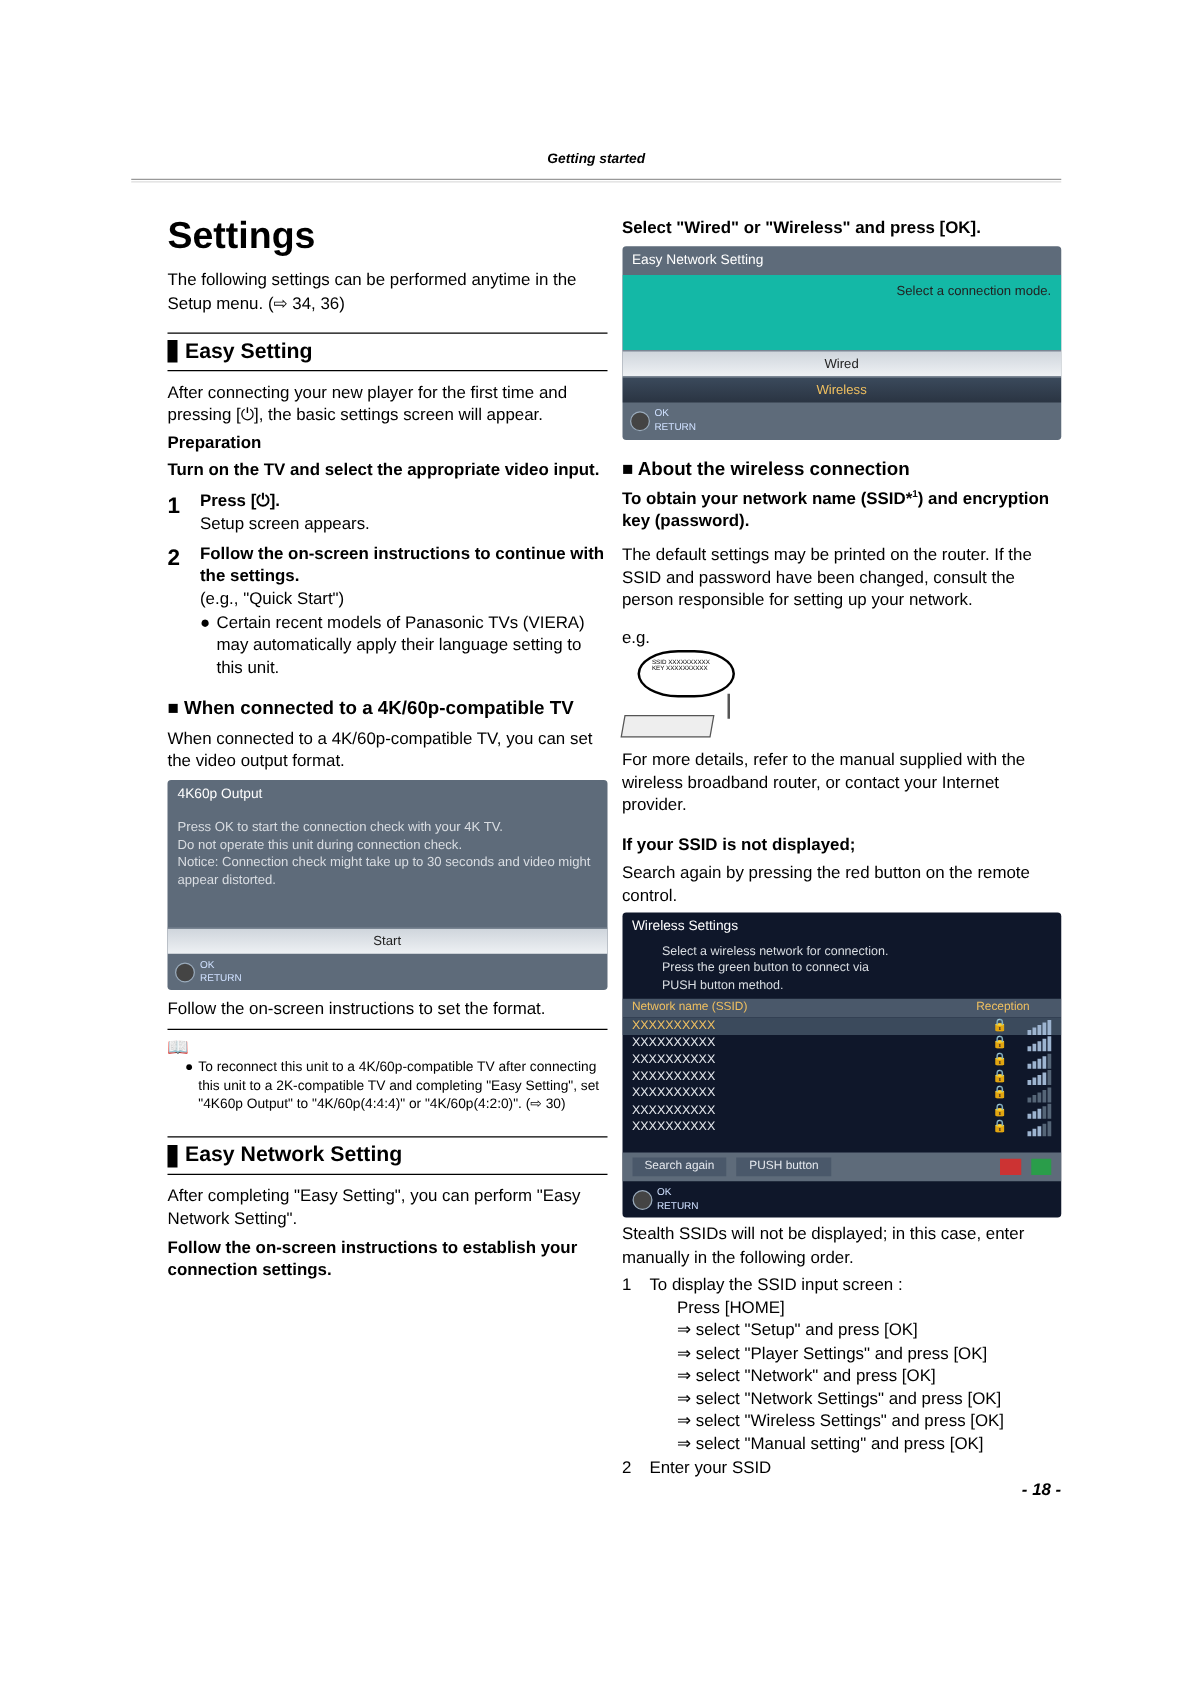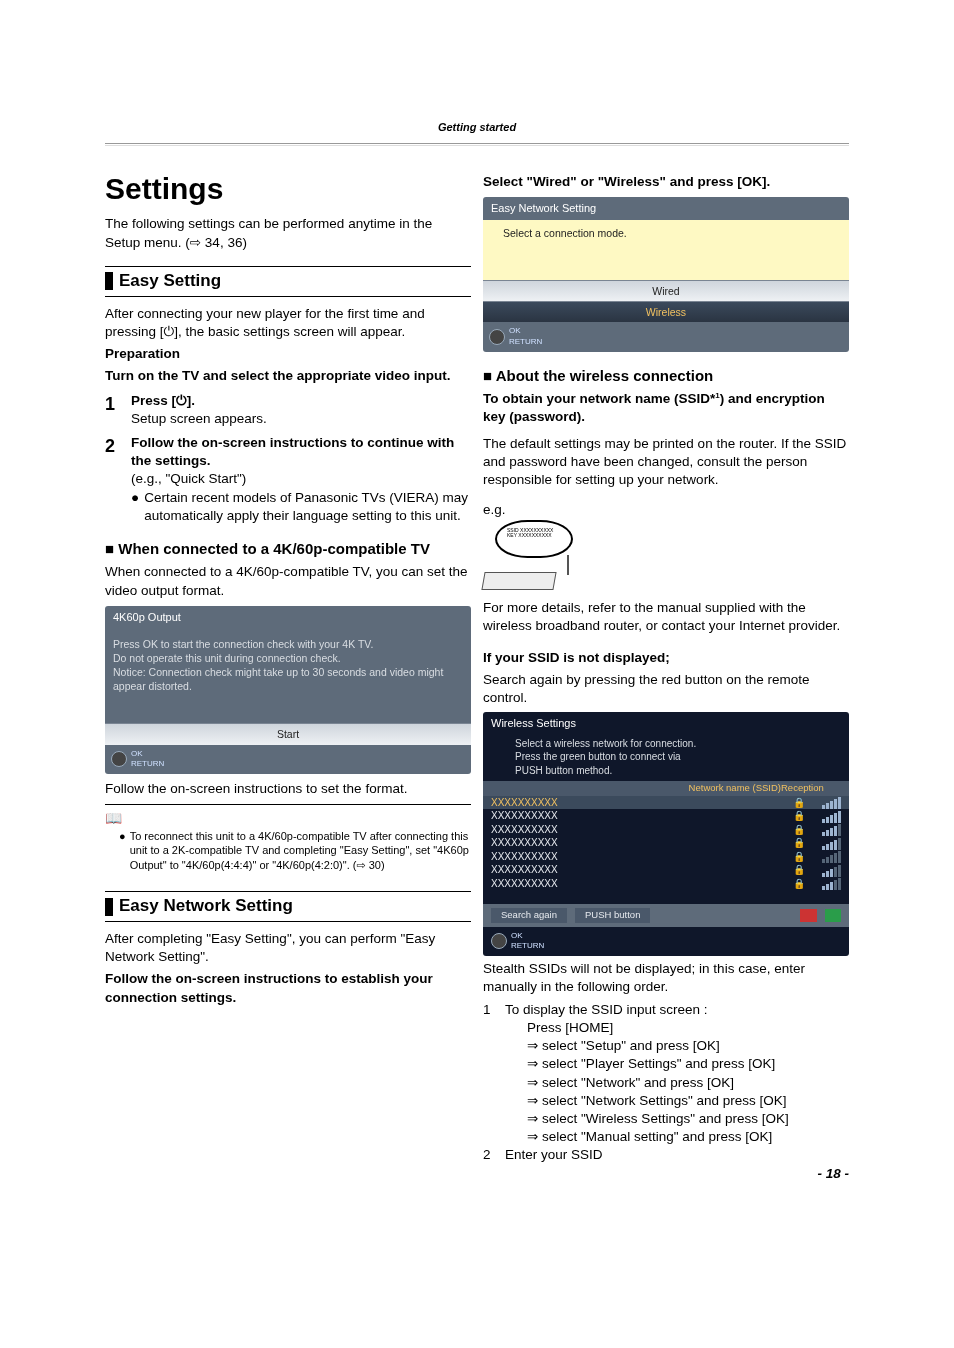--- a/index.html
+++ b/index.html
@@ -29,20 +29,21 @@
   }
   .header-band::after{
     content:"";
     position:absolute;
     left:0;right:0;bottom:-3px;
     border-bottom:1px solid #ddd;
   }
   .cols {
     display: flex;
     gap: 12px;
+    margin-left: 29px;
   }
   .col {
     flex: 1;
     min-width: 0;
   }
   h1.page-title {
     font-size: 30px;
     font-weight: 900;
     margin: 0 0 6px 0;
   }
@@ -76,21 +77,21 @@
   .sq-hdr::before { content:"■ "; }
   .dialog {
     background: #5e6b7a;
     color: #fff;
     font-size: 10.5px;
     border-radius: 3px;
     overflow: hidden;
     margin: 6px 0;
   }
   .dialog .dlg-title { padding:4px 8px; font-size:11px;}
-  .dialog .dlg-msg { background:#fef9c3; color:#222; padding:6px 8px 40px 20px; }
+  .dialog .dlg-msg { background:#14b8a6; color:#222; padding:6px 8px 40px 20px;text-align:right; }
   .dialog .dlg-darkmsg { padding:8px 8px 30px 8px; color:#d9dde2; }
   .dialog .dlg-btn {
     background: linear-gradient(#cfd5dc, #eef1f4);
     color:#222;
     text-align:center;
     padding:3px 0;
     margin:0;
     border-top:1px solid #7a8593;
   }
   .dialog .dlg-btn.sel {
@@ -110,21 +111,21 @@
   .book-icon { font-size:14px; }
   .fine { font-size:11px; margin-left:14px; }
   .fine .dot { padding-right:4px;}
   hr.sep { border:none; border-top:1px solid #000; margin:6px 0 4px 0;}
   .page-num { text-align:right; font-style:italic; font-weight:bold; }
   
   .wlist { background:#0f172a; color:#fff; font-size:10px; border-radius:3px; overflow:hidden;}
   .wlist .wt { padding:4px 8px; font-size:11px;}
   .wlist .wmsg { padding:2px 8px 4px 8px; color:#d9dde2;}
   .wlist .whdr { display:flex; background:#4a586a; color:#f0c060; padding:1px 8px; font-size:9.5px;}
-  .wlist .whdr .c1{flex:1;text-align:right;} .wlist .whdr .c2{width:60px;text-align:left;}
+  .wlist .whdr .c1{flex:1;} .wlist .whdr .c2{width:60px;text-align:left;}
   .wlist .rows { max-height:94px; }
   .wlist .wr { display:flex; padding:0 8px; color:#e6e9ee;}
   .wlist .wr.sel{ background:#3b4a5c; color:#f0c060;}
   .wlist .wr .n{flex:1;}
   .wlist .wr .lock{width:14px;text-align:center;}
   .wlist .wr .sig{ width:34px; display:flex; gap:1px; align-items:flex-end; justify-content:flex-end;}
   .wlist .wr .sig i{ display:inline-block; width:3px; background:#9db4d0;}
   .wlist .wr .sig i.off{ background:#556577;}
   .wlist .wr .sig i:nth-child(1){height:4px;}
   .wlist .wr .sig i:nth-child(2){height:6px;}

